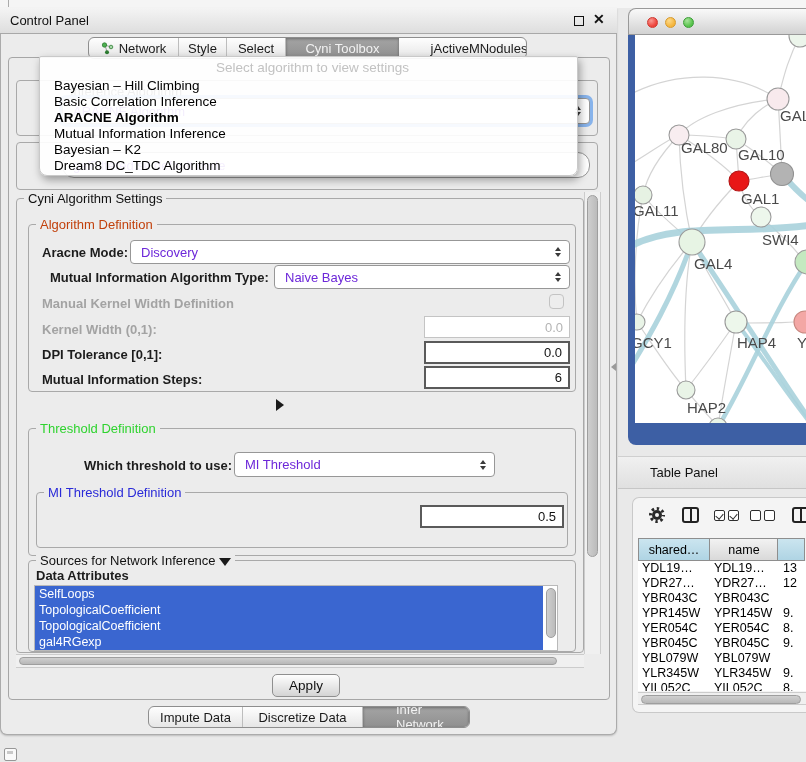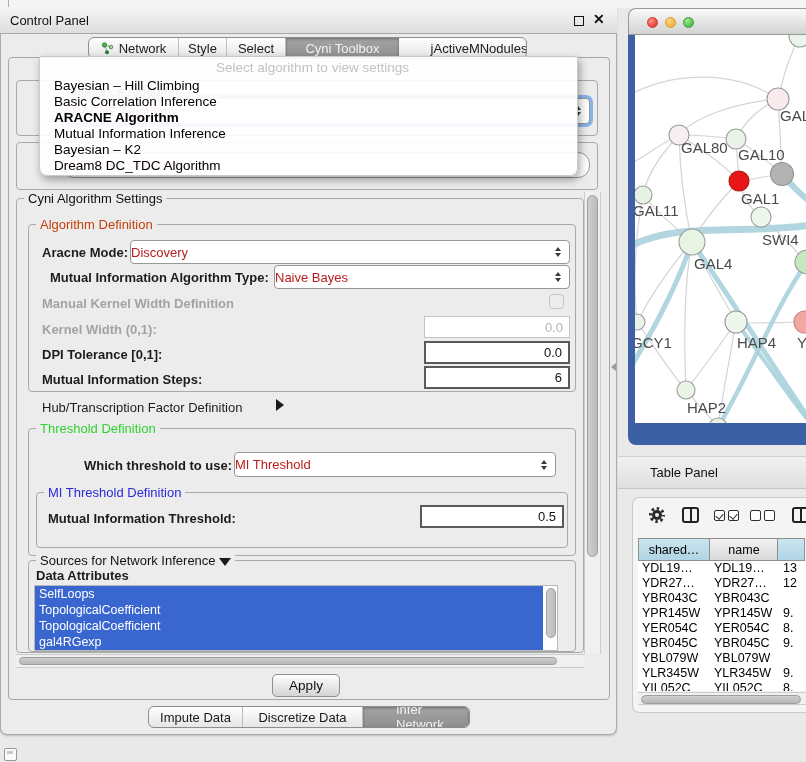--- a/index.html
+++ b/index.html
@@ -16,21 +16,21 @@
 .tab:last-child { border-right:none;padding-left:33px; }
 .tab.sel { background:linear-gradient(#A4A4A4,#909090); color:#F2F2F2; box-shadow:inset 0 1px 3px rgba(0,0,0,.35); border-right:none; }
 #toptabs { left:88px; top:37px; }
 #bottabs { left:148px; top:706px; }
 #outerpanel { position:absolute; left:8px; top:57px; width:602px; height:643px; border:1px solid #A6A6A6; border-radius:4px; background:#ECECEC; }
 .group { position:absolute; border:1px solid #A9A9A9; border-radius:4px; }
 .gtitle { position:absolute; background:#ECECEC; padding:0 4px; font-size:13px; color:#111; white-space:nowrap; z-index:2; }
 .lbl { position:absolute; font-size:13px; font-weight:bold; color:#1C1C1C; white-space:nowrap; }
 .plain { font-weight:normal; }
 .dis { color:#A3A3A3; }
-.combo { position:absolute; background:#fff; border:1px solid #979797; border-radius:4px; font-size:13px; color:#b91c1c; display:flex; align-items:center; }
+.combo { position:absolute; background:#fff; border:1px solid #979797; border-radius:4px; font-size:13px; color:#6d28d9; display:flex; align-items:center; padding-left:10px; }
 .combo .arrows { position:absolute; right:8px; top:50%; margin-top:-5px; display:flex; flex-direction:column; gap:2px; }
 .tri-up { width:0; height:0; border-left:3.5px solid transparent; border-right:3.5px solid transparent; border-bottom:4px solid #3A3A3A; }
 .tri-dn { width:0; height:0; border-left:3.5px solid transparent; border-right:3.5px solid transparent; border-top:4px solid #3A3A3A; }
 .field { position:absolute; background:#fff; border:2px solid #5A5A5A; font-size:13px; color:#111; display:flex; align-items:center; justify-content:flex-end; padding-right:6px; }
 .field.off { border:1px solid #C4C4C4; color:#B4B4B4; }
 .checkbox { position:absolute; width:15px; height:15px; border:1px solid #C3C3C3; border-radius:4px; background:#EDEDED; }
 #algoPopup { position:absolute; left:39px; top:56px; width:539px; height:120px; background:rgba(255,255,255,0.92); border:1px solid #C9C9C9; border-radius:2px 2px 8px 8px; box-shadow:2px 4px 9px rgba(0,0,0,.35); z-index:30;padding-left:8px; }
 .popup-prompt { text-align:center; color:#C2C2C2; font-size:13.5px; margin-top:3px; height:18px; }
 .popup-item { font-size:13.5px; color:#000; padding-left:6px; height:16px; line-height:16px; white-space:nowrap; }
 .popup-item.b { font-weight:bold; }
@@ -153,38 +153,36 @@
   <span class="lbl" style="left:42px;top:347px;">DPI Tolerance [0,1]:</span>
   <div class="field" style="left:424px;top:341px;width:146px;height:23px;">
       <span>0.0</span>
     </div>
 
   <span class="lbl" style="left:42px;top:372px;">Mutual Information Steps:</span>
   <div class="field" style="left:424px;top:366px;width:146px;height:23px;">
       <span>6</span>
     </div>
 
-  <span class="lbl plain" style="left:42px;top:400px;">Hub/Transcription Factor Definition</span>
   <div class="abs" style="left:276px;top:399px;width:0;height:0;border-top:6px solid transparent;border-bottom:6px solid transparent;border-left:8px solid #1A1A1A;"></div>
 
   <div class="group" style="left:28px;top:428px;width:548px;height:128px;"></div>
   <span class="gtitle" style="left:36px;top:421px;color:#2FD32F;">Threshold Definition</span>
 
   <span class="lbl" style="left:84px;top:458px;">Which threshold to use:</span>
-  <div class="combo" style="left:234px;top:452px;width:322px;height:25px;">
+  <div class="combo" style="left:234px;top:452px;width:261px;height:25px;">
     <span>MI Threshold</span>
     <span class="arrows">
         <span class="tri-up"></span>
         <span class="tri-dn"></span>
       </span>
   </div>
 
   <div class="group" style="left:36px;top:492px;width:532px;height:56px;"></div>
   <span class="gtitle" style="left:44px;top:485px;color:#2A2AD8;">MI Threshold Definition</span>
-  <span class="lbl" style="left:48px;top:511px;">Mutual Information Threshold:</span>
   <div class="field" style="left:420px;top:505px;width:144px;height:23px;">
       <span>0.5</span>
     </div>
 
   <div class="group" style="left:28px;top:560px;width:548px;height:92px;"></div>
   <span class="gtitle" style="left:36px;top:553px;"><span>Sources for Network Inference</span> <span style="display:inline-block;width:0;height:0;border-left:6px solid transparent;border-right:6px solid transparent;border-top:8px solid #1A1A1A;vertical-align:middle;"></span></span>
   <span class="lbl" style="left:36px;top:568px;">Data Attributes</span>
   <div id="attrList">
       <div class="attr">SelfLoops</div>
       <div class="attr">TopologicalCoefficient</div>

